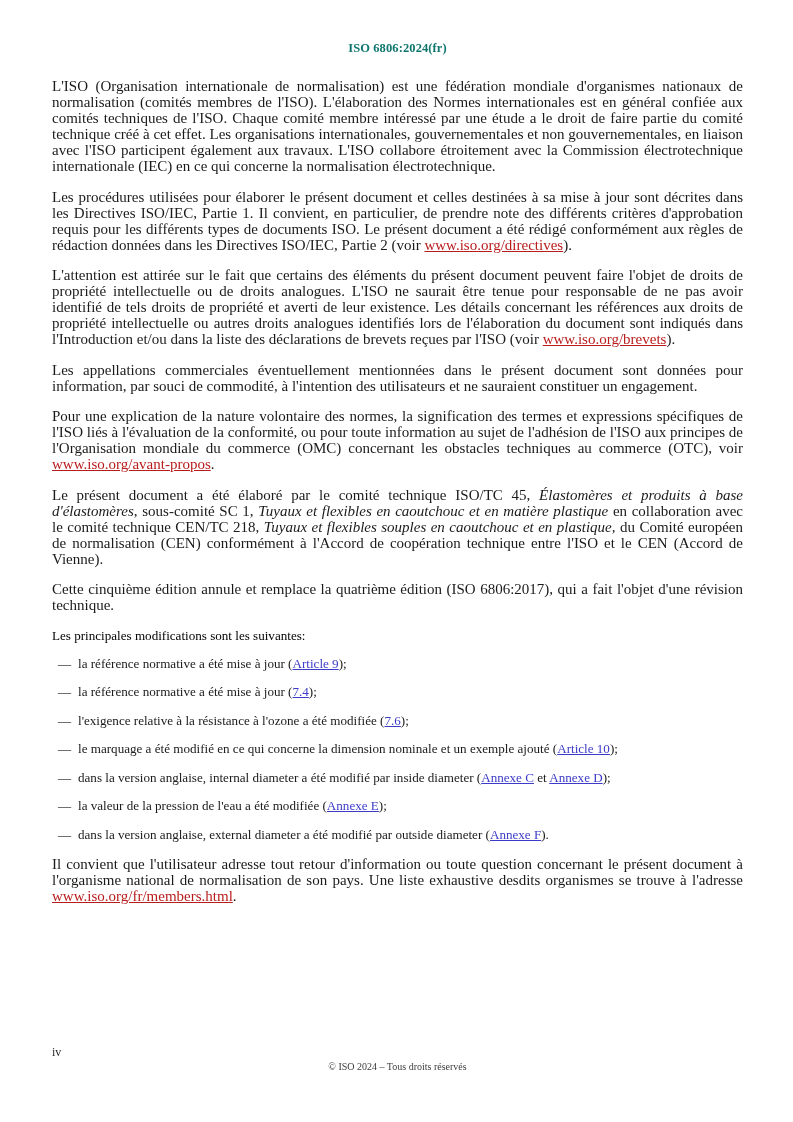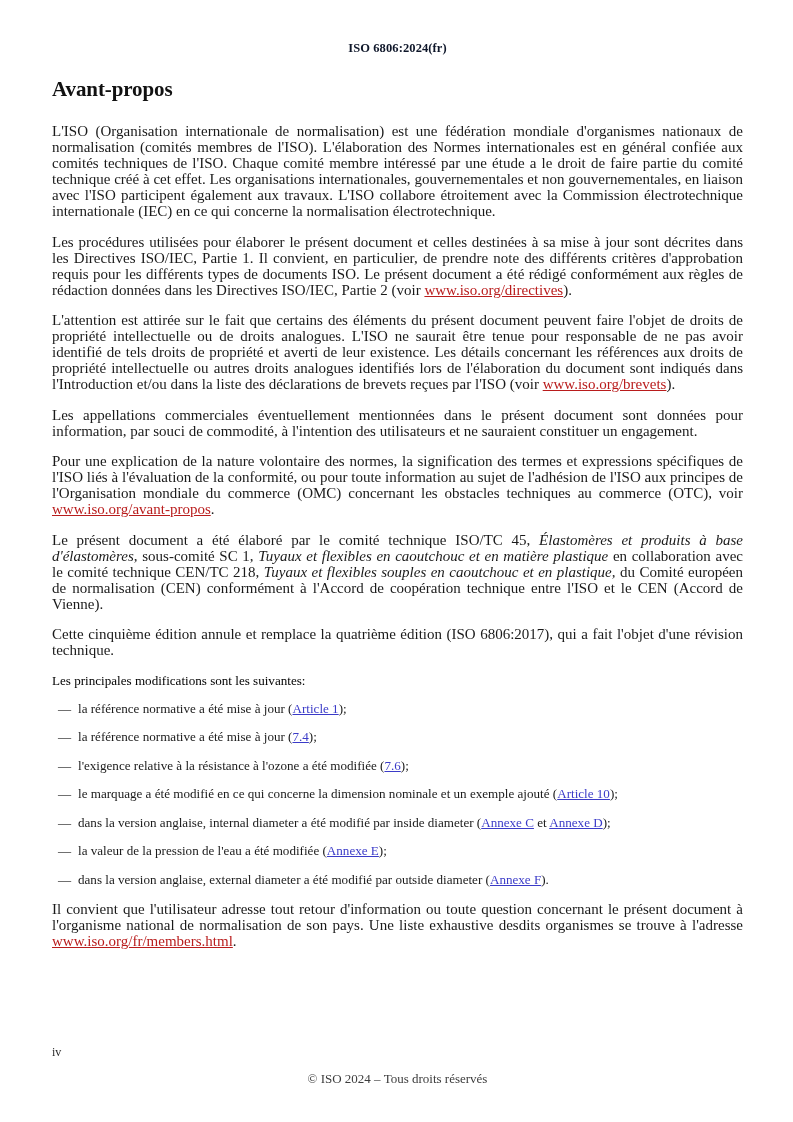--- a/index.html
+++ b/index.html
@@ -23,21 +23,21 @@
   }
   .running-head {
     position: absolute;
     top: 41px;
     left: 52px;
     width: 691px;
     text-align: center;
     font-weight: bold;
     font-size: 12.5px;
     letter-spacing: 0.1px;
-    color: #0f172a;
+    color: #0f766e;
   }
   .content {
     position: absolute;
     top: 78px;
     left: 52px;
     width: 691px;
   }
   h1.clause-title {
     font-size: 21px;
     font-weight: bold;
@@ -91,65 +91,63 @@
   }
   i, .ital { font-style: italic; }
   .footer-rule-area {
     position: absolute;
     left: 52px;
     width: 691px;
     top: 1060px;
     text-align: center;
   }
   .copyright {
-    font-size: 13px;
+    font-size: 10px;
     color: #3c3c3c;
     line-height: 14px;
-    margin-top: 12px;
   }
   .folio {
     position: absolute;
     left: 52px;
     width: 691px;
     top: 1045px;
     text-align: left;
     font-size: 12px;
     color: #2a2a2a;
   }
 </style>
 </head>
 <body>
 
 <div class="page">
 
   <div class="running-head">ISO 6806:2024(fr)</div>
 
   <div class="content">
 
-    <h1 class="clause-title">Avant-propos</h1>
 
     <p class="body-para"><span>L'ISO (Organisation internationale de normalisation) est une fédération mondiale d'organismes nationaux de normalisation (comités membres de l'ISO). L'élaboration des Normes internationales est en général confiée aux comités techniques de l'ISO. Chaque comité membre intéressé par une étude a le droit de faire partie du comité technique créé à cet effet. Les organisations internationales, gouvernementales et non gouvernementales, en liaison avec l'ISO participent également aux travaux. L'ISO collabore étroitement avec la Commission électrotechnique internationale (IEC) en ce qui concerne la normalisation électrotechnique.</span></p>
 
     <p class="body-para"><span>Les procédures utilisées pour élaborer le présent document et celles destinées à sa mise à jour sont décrites dans les Directives ISO/IEC, Partie 1. Il convient, en particulier, de prendre note des différents critères d'approbation requis pour les différents types de documents ISO. Le présent document a été rédigé conformément aux règles de rédaction données dans les Directives ISO/IEC, Partie 2 (voir </span><a class="doclink" href="#">www.iso.org/directives</a><span>).</span></p>
 
     <p class="body-para"><span>L'attention est attirée sur le fait que certains des éléments du présent document peuvent faire l'objet de droits de propriété intellectuelle ou de droits analogues. L'ISO ne saurait être tenue pour responsable de ne pas avoir identifié de tels droits de propriété et averti de leur existence. Les détails concernant les références aux droits de propriété intellectuelle ou autres droits analogues identifiés lors de l'élaboration du document sont indiqués dans l'Introduction et/ou dans la liste des déclarations de brevets reçues par l'ISO (voir </span><a class="doclink" href="#">www.iso.org/brevets</a><span>).</span></p>
 
     <p class="body-para"><span>Les appellations commerciales éventuellement mentionnées dans le présent document sont données pour information, par souci de commodité, à l'intention des utilisateurs et ne sauraient constituer un engagement.</span></p>
 
     <p class="body-para"><span>Pour une explication de la nature volontaire des normes, la signification des termes et expressions spécifiques de l'ISO liés à l'évaluation de la conformité, ou pour toute information au sujet de l'adhésion de l'ISO aux principes de l'Organisation mondiale du commerce (OMC) concernant les obstacles techniques au commerce (OTC), voir </span><a class="doclink" href="#">www.iso.org/avant-propos</a><span>.</span></p>
 
     <p class="body-para"><span>Le présent document a été élaboré par le comité technique ISO/TC 45, </span><i>Élastomères et produits à base d'élastomères</i><span>, sous-comité SC 1, </span><i>Tuyaux et flexibles en caoutchouc et en matière plastique</i><span> en collaboration avec le comité technique CEN/TC 218, </span><i>Tuyaux et flexibles souples en caoutchouc et en plastique,</i><span> du Comité européen de normalisation (CEN) conformément à l'Accord de coopération technique entre l'ISO et le CEN (Accord de Vienne).</span></p>
 
     <p class="body-para"><span>Cette cinquième édition annule et remplace la quatrième édition (ISO 6806:2017), qui a fait l'objet d'une révision technique.</span></p>
 
     <p class="lead-in">Les principales modifications sont les suivantes:</p>
 
     <ul class="dash-list">
       <li>
-        <span class="dash">—</span><span>la référence normative a été mise à jour (</span><a class="xref" href="#">Article 1</a><span>);</span>
+        <span class="dash">—</span><span>la référence normative a été mise à jour (</span><a class="xref" href="#">Article 9</a><span>);</span>
       </li>
       <li>
         <span class="dash">—</span><span>la référence normative a été mise à jour (</span><a class="xref" href="#">7.4</a><span>);</span>
       </li>
       <li>
         <span class="dash">—</span><span>l'exigence relative à la résistance à l'ozone a été modifiée (</span><a class="xref" href="#">7.6</a><span>);</span>
       </li>
       <li>
         <span class="dash">—</span><span>le marquage a été modifié en ce qui concerne la dimension nominale et un exemple ajouté (</span><a class="xref" href="#">Article 10</a><span>);</span>
       </li>

